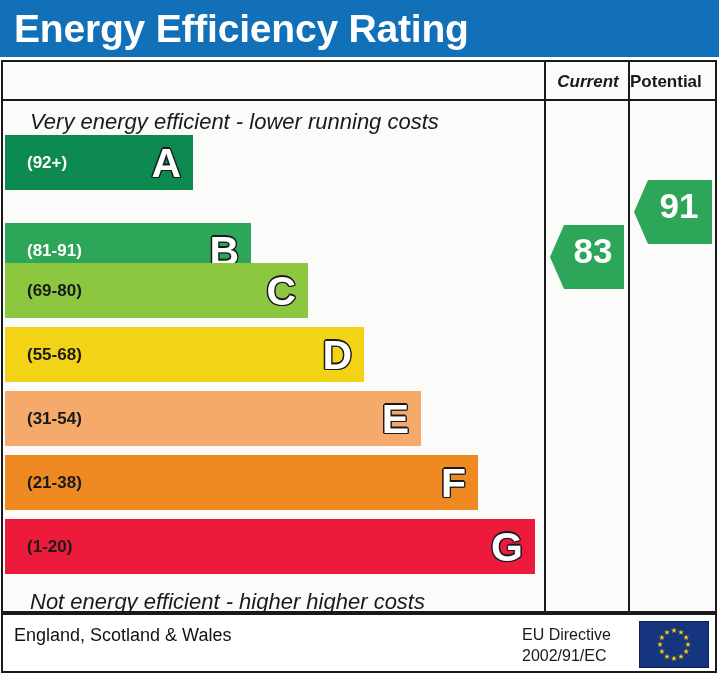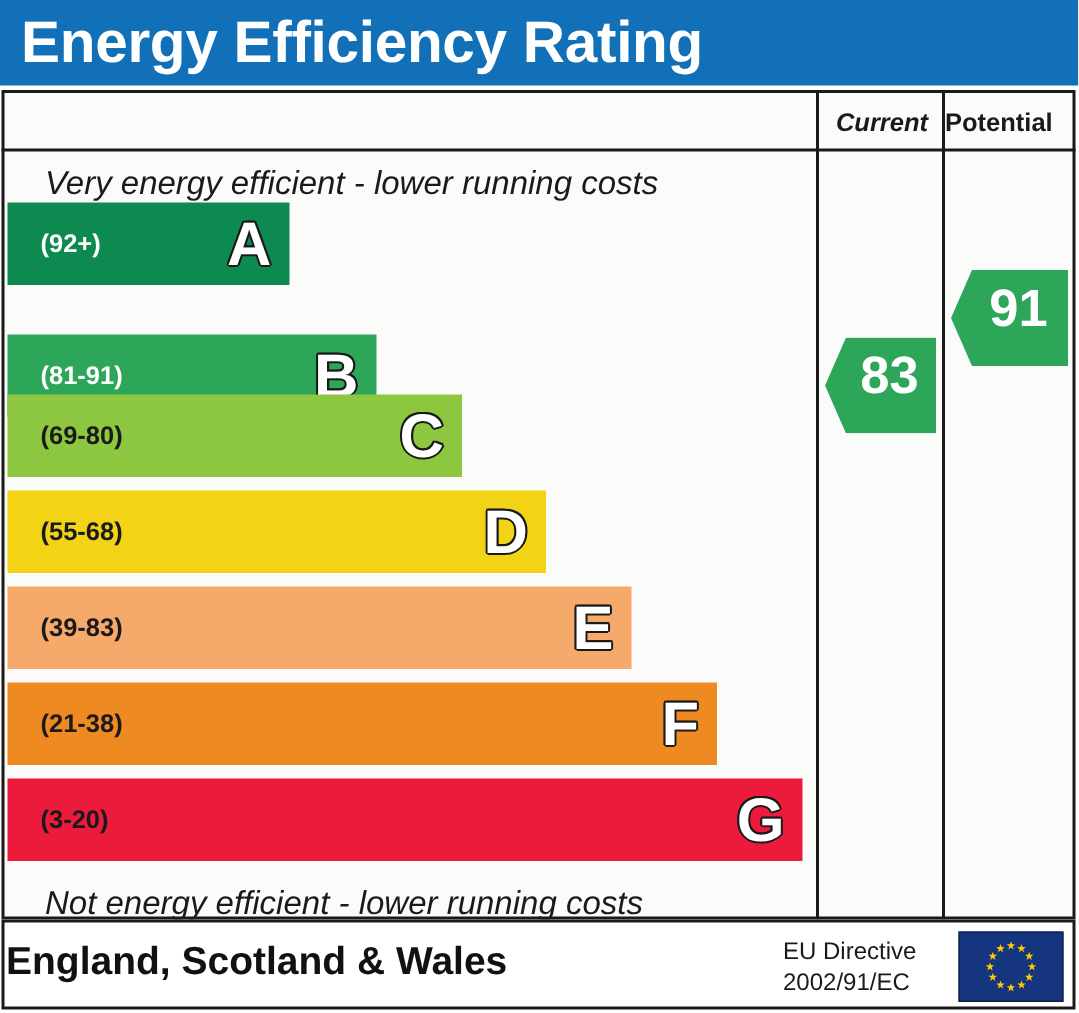--- a/index.html
+++ b/index.html
@@ -147,23 +147,23 @@
   .footer-frame{
     position:absolute;
     left:1px; top:613px;
     width:716px; height:60px;
     border:2px solid #1a1a1a;
     box-sizing:border-box;
     background:#ffffff;
   }
   .footer-region{
     position:absolute;
-    left:4px; top:625px;
-    font-size:26px;
-    font-weight:bold;
+    left:14px; top:625px;
+    font-size:18px;
+    font-weight:normal;
     color:#111111;
     white-space:nowrap;
   }
   .footer-directive{
     position:absolute;
     left:522px; top:624px;
     font-size:16px;
     color:#1a1a1a;
     line-height:21px;
     white-space:nowrap;
@@ -187,49 +187,49 @@
 
   <div class="table-frame"></div>
   <div class="hdr-rule"></div>
   <div class="col-sep c1"></div>
   <div class="col-sep c2"></div>
 
   <div class="col-head current">Current</div>
   <div class="col-head potential">Potential</div>
 
   <div class="caption top">Very energy efficient - lower running costs</div>
-  <div class="caption bottom">Not energy efficient - lower running costs</div>
+  <div class="caption bottom">Not energy efficient - higher higher costs</div>
 
   <div class="bands">
       <div class="band" style="top: 0px; width: 188px; background: rgb(13, 138, 79);">
         <span class="band-range light">(92+)</span>
         <span class="band-letter">A</span>
       </div>
       <div class="band" style="top: 64px; width: 246px; background: rgb(45, 166, 90); margin-top: 24px;">
         <span class="band-range light">(81-91)</span>
         <span class="band-letter">B</span>
       </div>
       <div class="band" style="top: 128px; width: 303px; background: rgb(141, 198, 63);">
         <span class="band-range">(69-80)</span>
         <span class="band-letter">C</span>
       </div>
       <div class="band" style="top: 192px; width: 359px; background: rgb(242, 211, 22);">
         <span class="band-range">(55-68)</span>
         <span class="band-letter">D</span>
       </div>
       <div class="band" style="top: 256px; width: 416px; background: rgb(245, 169, 106);">
-        <span class="band-range">(39-83)</span>
+        <span class="band-range">(31-54)</span>
         <span class="band-letter">E</span>
       </div>
       <div class="band" style="top: 320px; width: 473px; background: rgb(239, 138, 34);">
         <span class="band-range">(21-38)</span>
         <span class="band-letter">F</span>
       </div>
       <div class="band" style="top: 384px; width: 530px; background: rgb(237, 27, 59);">
-        <span class="band-range">(3-20)</span>
+        <span class="band-range">(1-20)</span>
         <span class="band-letter">G</span>
       </div>
     </div>
 
   <div class="rating current" style="background: rgb(45, 166, 90);">
     <span>83</span>
   </div>
   <div class="rating potential" style="background: rgb(45, 166, 90);">
     <span>91</span>
   </div>

